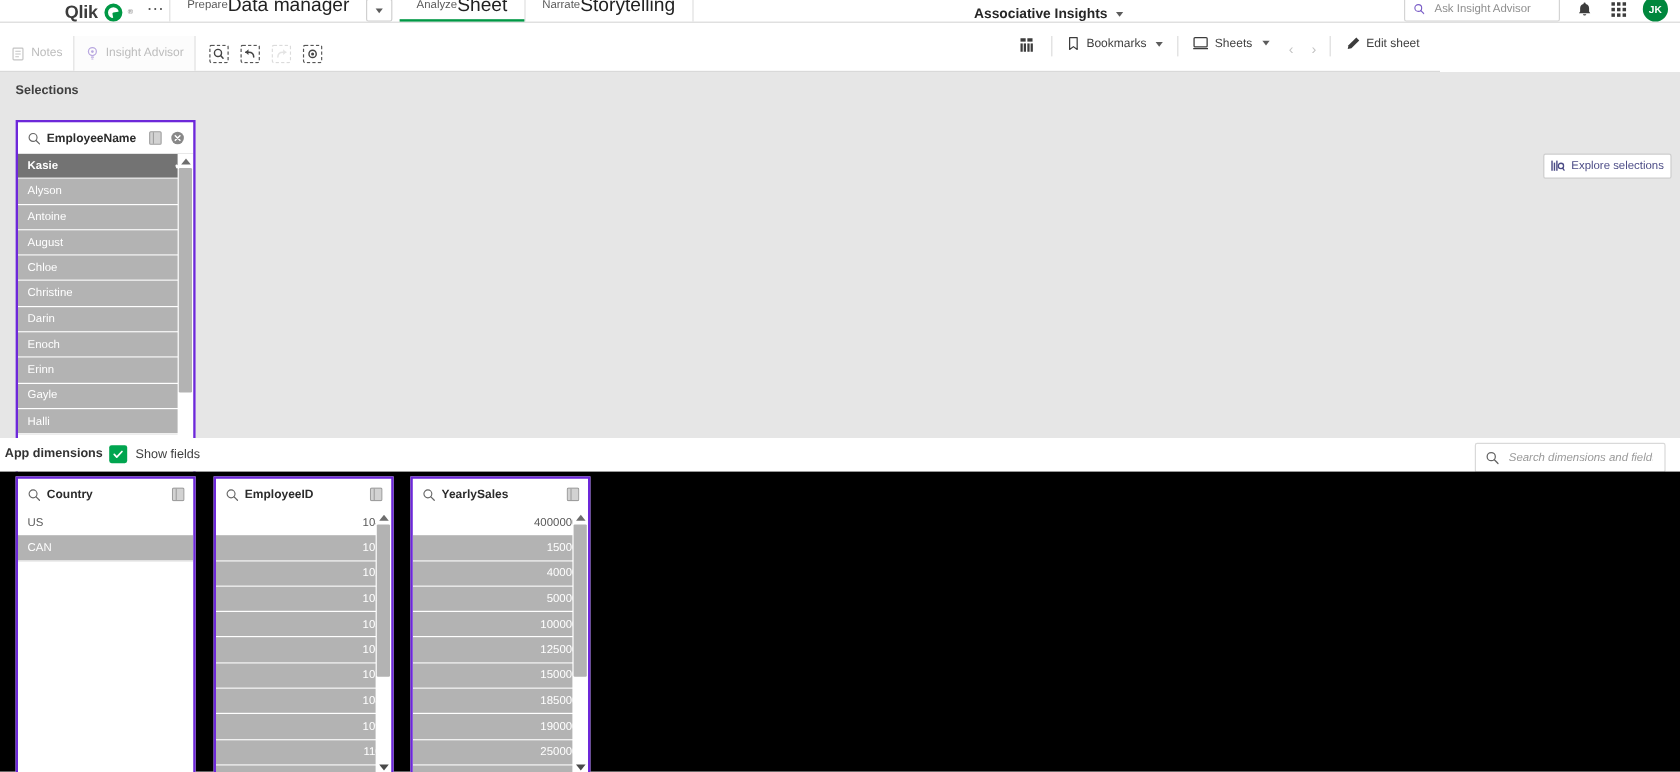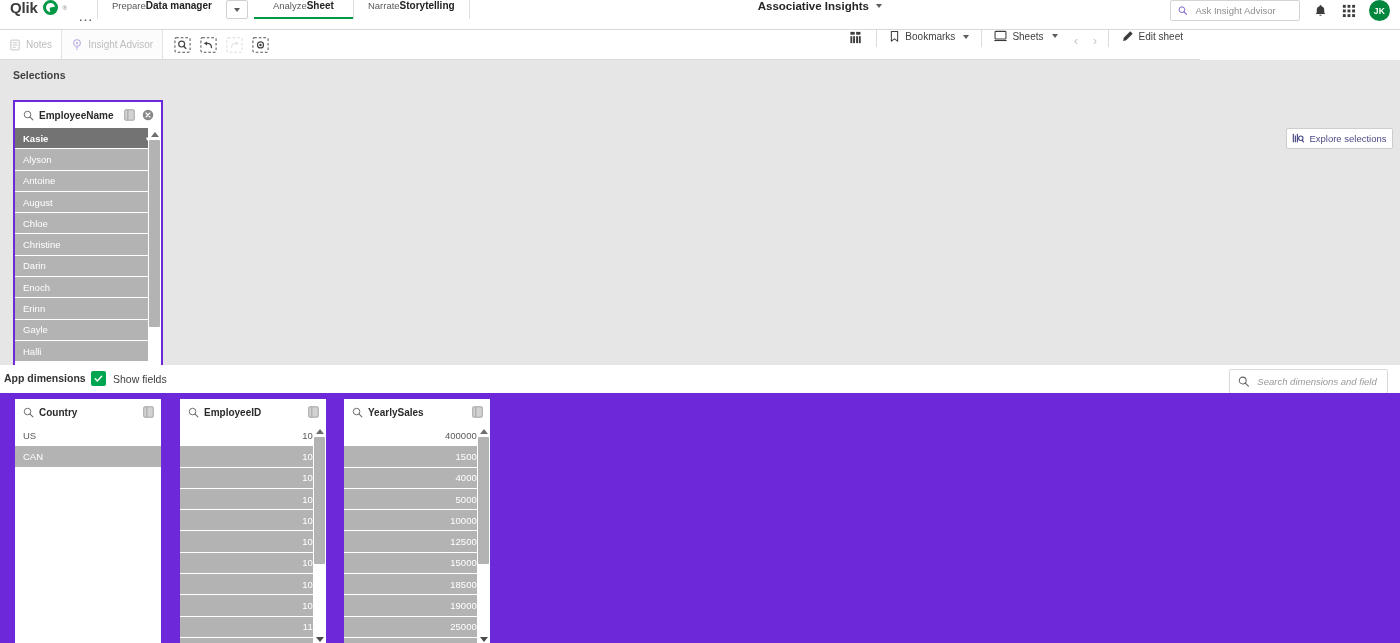--- a/index.html
+++ b/index.html
@@ -9,24 +9,24 @@
     overflow: hidden;
     background: #ffffff;
     font-family: "Liberation Sans", sans-serif;
     -webkit-font-smoothing: antialiased;
   }
   * { box-sizing: border-box; }
 
   
   .topbar {
     position: absolute; top: 0; left: 0;
-    width: 1400px; height: 30px;
+    width: 1400px; height: 19px;
     background: #ffffff;
     border-bottom: 1px solid #d9d9d9;
-    display: flex; align-items: flex-start;
+    display: flex; align-items: flex-end; padding-left: 44px;
   }
   .logo-wrap {
     display: flex; align-items: center;
     padding: 0 8px 0 10px; gap: 5px;
   }
   .logo-text {
     font-size: 15px; font-weight: bold; color: #3c3c3c;
     letter-spacing: -0.2px; line-height: 1;
   }
   .logo-q {
@@ -51,21 +51,21 @@
     display: flex; align-items: stretch;
     border-left: 1px solid #e0e0e0;
   }
   .nav-item {
     display: flex; flex-direction: row; justify-content: center;
     padding: 0 14px 0 14px; min-width: 100px;
     cursor: pointer; position: relative;
   }
   .nav-item.with-sep { border-right: 1px solid #e0e0e0; }
   .nav-kicker { font-size: 9.5px; color: #595959; line-height: 12px; }
-  .nav-label  { font-size: 10px; color: #222; font-weight: bold; line-height: 12px; }
+  .nav-label  { font-size: 16px; color: #222; font-weight: normal; line-height: 12px; }
   .nav-item.active::after {
     content: ""; position: absolute; left: 0; right: 0; bottom: 0;
     height: 2.5px; background: #009845;
   }
   .nav-caret-btn {
     align-self: center;
     width: 22px; height: 19px;
     border: 1px solid #d0d0d0; border-radius: 2px;
     background: #fff; margin: 0 6px 0 0;
     display: flex; align-items: center; justify-content: center;
@@ -277,21 +277,21 @@
     border: 0; outline: 0; background: transparent;
     font-family: "Liberation Sans", sans-serif;
     font-size: 9.5px; color: #595959; width: 100%;
     font-style: italic;
   }
   .dim-search input::placeholder { color: #9a9a9a; font-style: italic; }
 
   .fields-area {
     position: absolute; top: 393px; left: 0;
     width: 1400px; height: 250px;
-    background: #6d28d9;
+    background: #000000;
   }
 </style>
 </head>
 <body>
 
 <div class="topbar">
 
   <div class="logo-wrap">
     <span class="logo-text">Qlik</span>
     <span class="logo-q"></span>

